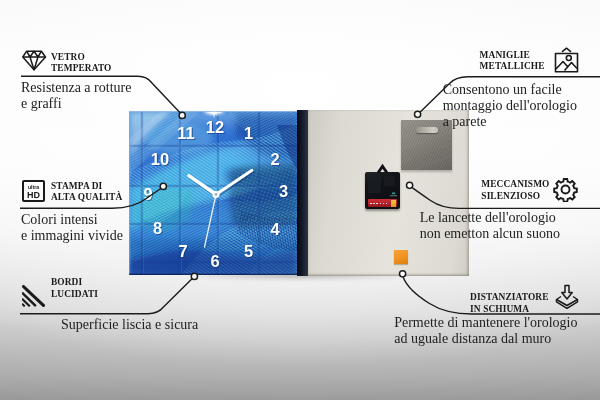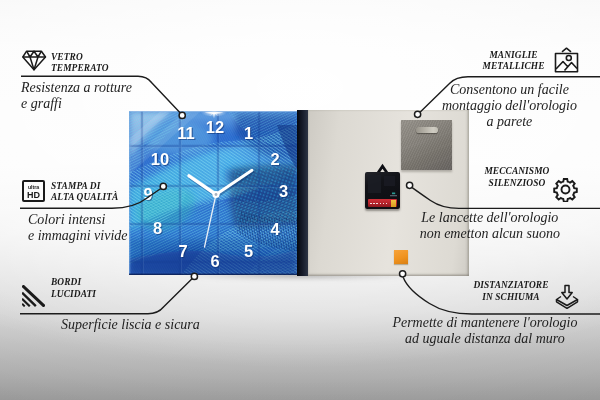--- a/index.html
+++ b/index.html
@@ -3,24 +3,24 @@
 <meta charset="utf-8">
 <style>
 html,body{margin:0;padding:0;}
 body{width:600px;height:400px;overflow:hidden;position:relative;
  font-family:"Liberation Serif",serif;}
 #bg{position:absolute;left:0;top:0;width:600px;height:400px;
  background:
   radial-gradient(ellipse 130% 92% at 50% 30%, rgba(0,0,0,0) 60%, rgba(0,0,0,.09) 100%),
   radial-gradient(ellipse 820px 400px at 50% 22%, rgba(255,255,255,.95) 0%, rgba(255,255,255,.5) 48%, rgba(255,255,255,0) 70%),
   linear-gradient(180deg,#f2f2f2 0%,#f9f9f9 12%,#fbfbfb 40%,#f0f0f0 58%,#d8d8d8 78%,#b4b4b4 94%,#a2a2a2 100%);}
-.blk{position:absolute;color:#1a1a1a;font-style:italic;}
+.blk{position:absolute;color:#1a1a1a;}
 .t{font-weight:bold;font-size:9.4px;line-height:11.7px;letter-spacing:.1px;color:#1a1a1a;}
 .d{font-size:14px;line-height:16px;color:#222;}
-.right{text-align:center;}
+.right{text-align:left;}
 
 #shadow1{position:absolute;left:131px;top:271px;width:336px;height:10px;
  background:radial-gradient(ellipse 50% 58% at 50% 40%,rgba(70,70,70,.5),rgba(70,70,70,0) 72%);filter:blur(2.5px);}
 #backpanel{position:absolute;left:308px;top:110px;width:161px;height:166px;
  background:linear-gradient(98deg,#cdcac3 0%,#dcd9d2 18%,#e6e3dd 55%,#ddDAd3 90%,#cfccc5 100%);
  box-shadow:inset 0 -1.5px 2px rgba(90,85,75,.4), inset -2px 0 2px rgba(120,115,105,.3);}
 #sideband{position:absolute;left:297px;top:110px;width:11px;height:166px;
  background:linear-gradient(90deg,#05080f,#141927 45%,#232a3a 80%,#2e3545 100%);}
 #glass{position:absolute;left:129px;top:111px;width:168px;height:164px;}
 #plate{position:absolute;left:401px;top:120px;width:51px;height:50px;
@@ -241,21 +241,21 @@
 </svg>
 <div class="blk t" style="left:51px;top:51.5px;">VETRO<br>TEMPERATO</div>
 <div class="blk d" style="left:21px;top:79.5px;">Resistenza a rotture<br>e graffi</div>
 
 <svg class="ic" style="left:21.8px;top:180px" width="23" height="22" viewBox="0 0 23 22">
  <rect x="1" y="1" width="21" height="20" rx="1" fill="none" stroke="#1a1a1a" stroke-width="2"></rect>
  <text x="11.5" y="9" font-family="Liberation Sans" font-size="5.2" font-weight="bold" text-anchor="middle" fill="#1a1a1a">ultra</text>
  <text x="11.5" y="17.6" font-family="Liberation Sans" font-size="9" font-weight="bold" text-anchor="middle" fill="#1a1a1a">HD</text>
 </svg>
 <div class="blk t" style="left:51px;top:180.5px;">STAMPA DI<br>ALTA QUALITÀ</div>
-<div class="blk d" style="left:21px;top:212px;margin-left:7px;">Colori intensi<br>e immagini vivide</div>
+<div class="blk d" style="left:21px;top:212px;">Colori intensi<br>e immagini vivide</div>
 
 <svg class="ic" style="left:22px;top:285px" width="23" height="22" viewBox="0 0 23 22">
  <g stroke="#1a1a1a" fill="none" stroke-linecap="square">
   <path d="M1.5,1.5 L21.5,20.5" stroke-width="3"></path>
   <path d="M1,8.5 L13,20.2" stroke-width="2.4"></path>
   <path d="M.8,14.5 L7,20.5" stroke-width="2.2"></path>
   <path d="M.8,19.5 L2,20.7" stroke-width="2"></path>
  </g>
 </svg>
 <div class="blk t" style="left:51px;top:277px;">BORDI<br>LUCIDATI</div>
@@ -271,24 +271,24 @@
 </svg>
 <div class="blk t right" style="right:55.5px;top:49.5px;">MANIGLIE<br>METALLICHE</div>
 <div class="blk d right" style="right:23px;top:81.5px;">Consentono un facile<br>montaggio dell'orologio<br>a parete</div>
 
 <svg class="ic" style="left:553px;top:177px" width="25" height="25" viewBox="0 0 25 25">
  <g fill="none" stroke="#1a1a1a" stroke-width="1.9">
   <path d="M10.8,2 h3.4 l.5,2.6 a8,8 0 0 1 2.4,1 l2.2-1.5 2.4,2.4 -1.5,2.2 a8,8 0 0 1 1,2.4 l2.6,.5 v3.4 l-2.6,.5 a8,8 0 0 1 -1,2.4 l1.5,2.2 -2.4,2.4 -2.2-1.5 a8,8 0 0 1 -2.4,1 l-.5,2.6 h-3.4 l-.5-2.6 a8,8 0 0 1 -2.4,-1 l-2.2,1.5 -2.4,-2.4 1.5,-2.2 a8,8 0 0 1 -1,-2.4 l-2.6,-.5 v-3.4 l2.6,-.5 a8,8 0 0 1 1,-2.4 l-1.5,-2.2 2.4,-2.4 2.2,1.5 a8,8 0 0 1 2.4,-1 Z"></path>
   <circle cx="12.5" cy="12.5" r="4"></circle>
  </g>
 </svg>
-<div class="blk t right" style="right:50.5px;top:166px;">MECCANISMO<br>SILENZIOSO</div>
+<div class="blk t right" style="right:50.5px;top:179px;">MECCANISMO<br>SILENZIOSO</div>
 <div class="blk d right" style="right:40px;top:210px;">Le lancette dell'orologio<br>non emetton alcun suono</div>
 
 <svg class="ic" style="left:554.5px;top:283.5px" width="24" height="27" viewBox="0 0 24 27">
  <g fill="none" stroke="#1a1a1a" stroke-width="1.5" stroke-linejoin="round">
   <path d="M10,1.5 h4 v7 h3.2 L12,15 6.8,8.5 h3.2 Z"></path>
   <path d="M6,12.5 L1.5,15.5 12,21.5 22.5,15.5 18,12.5"></path>
   <path d="M1.5,15.5 v2.3 L12,24.3 22.5,17.8 v-2.3"></path>
  </g>
 </svg>
-<div class="blk t right" style="right:51.5px;top:280px;">DISTANZIATORE<br>IN SCHIUMA</div>
+<div class="blk t right" style="right:51.5px;top:292px;">DISTANZIATORE<br>IN SCHIUMA</div>
 <div class="blk d right" style="right:22.5px;top:315px;margin-left:32px;">Permette di mantenere l'orologio<br>ad uguale distanza dal muro</div>
 
 </body></html>

